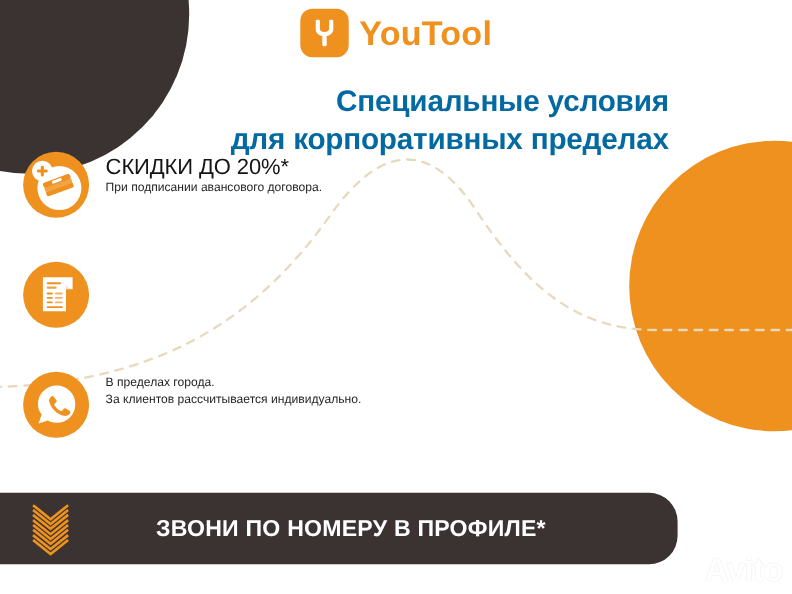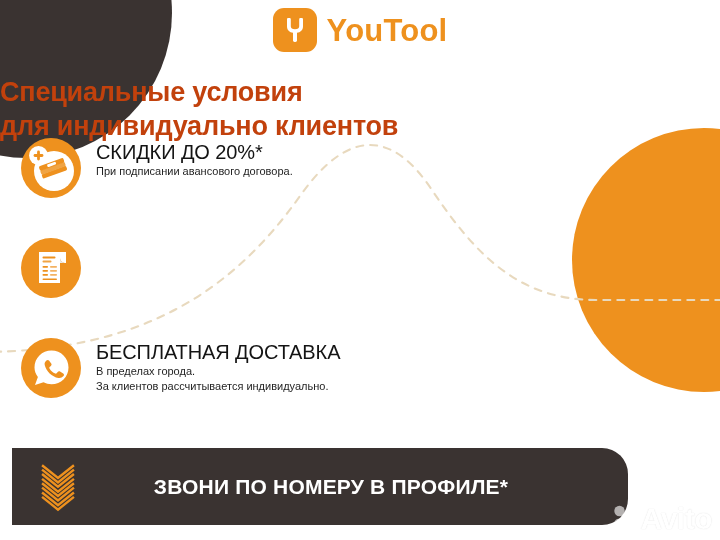--- a/index.html
+++ b/index.html
@@ -92,22 +92,22 @@
     line-height: 1;
     white-space: nowrap;
   }
 
   
   .headline {
     position: absolute;
     left: 0;
     top: 57px;
     width: 608px;
-    text-align: left;
-    color: #c2410c;
+    text-align: right;
+    color: #0369a1;
     font-size: 27px;
     font-weight: bold;
     line-height: 1.26;
     letter-spacing: -0.2px;
   }
   .headline-line {
     display: block;
     white-space: nowrap;
   }
 
@@ -150,24 +150,24 @@
     font-size: 11px;
     color: #1f1f1f;
     line-height: 1.33;
     white-space: nowrap;
   }
   .feature-sub-line { display: block; }
 
   
   .cta-bar {
     position: absolute;
-    left: 12px;
+    left: 0;
     top: 448px;
     width: 616px;
-    height: 77px;
+    height: 65px;
     background: #3a3331;
     border-top-right-radius: 26px;
     border-bottom-right-radius: 26px;
     display: flex;
     align-items: center;
     z-index: 6;
   }
   .cta-chevrons {
     width: 44px;
     height: 50px;
@@ -230,21 +230,21 @@
                    L17.2 10.2 C17.2 11.9 15.8 13.2 13 13.2
                    C10.2 13.2 8.8 11.9 8.8 10.2 L8.8 3.2
                    C8.8 2.5 8.2 2 7.5 2 L6.3 2 C5.6 2 5 2.5 5 3.2 Z" fill="#ffffff"></path>
         </svg>
       </span>
       <span class="logo-word">YouTool</span>
     </div>
 
     <h1 class="headline">
       <span class="headline-line">Специальные условия</span>
-      <span class="headline-line">для индивидуально клиентов</span>
+      <span class="headline-line">для корпоративных пределах</span>
     </h1>
 
     <div class="features">
 
       <div class="feature feature-1">
         <span class="feature-icon">
           <svg width="62" height="62" viewBox="0 0 62 62" fill="none" aria-hidden="true">
             <circle cx="31" cy="31" r="30" fill="#EE911E"></circle>
             <circle cx="34" cy="34" r="20" fill="#ffffff"></circle>
             <g transform="translate(34 34) rotate(-20)">
@@ -296,21 +296,20 @@
             <path d="M26.4 23.6 C27.3 22.7 28.4 22.8 29 23.6 L31.2 26.6
                      C31.8 27.4 31.6 28.3 30.9 28.9 L29.6 30
                      C29.2 30.4 29.2 30.9 29.5 31.4 C30.9 33.8 32.8 35.5 35.3 36.6
                      C35.8 36.8 36.3 36.7 36.6 36.3 L37.7 34.9
                      C38.3 34.2 39.2 34 40 34.5 L43.2 36.5
                      C44.1 37.1 44.3 38.2 43.5 39.1 C42.1 40.6 40.3 41.4 38.4 41
                      C31.9 39.6 26.2 34.2 24.7 27.9 C24.3 26.2 25.1 24.9 26.4 23.6 Z" fill="#EE911E"></path>
           </svg>
         </span>
         <div class="feature-text">
-          <div class="feature-title">БЕСПЛАТНАЯ ДОСТАВКА</div>
           <div class="feature-sub">
             <span class="feature-sub-line">В пределах города.</span>
             <span class="feature-sub-line">За клиентов рассчитывается индивидуально.</span>
           </div>
         </div>
       </div>
 
     </div>
 
     <div class="cta-bar">

